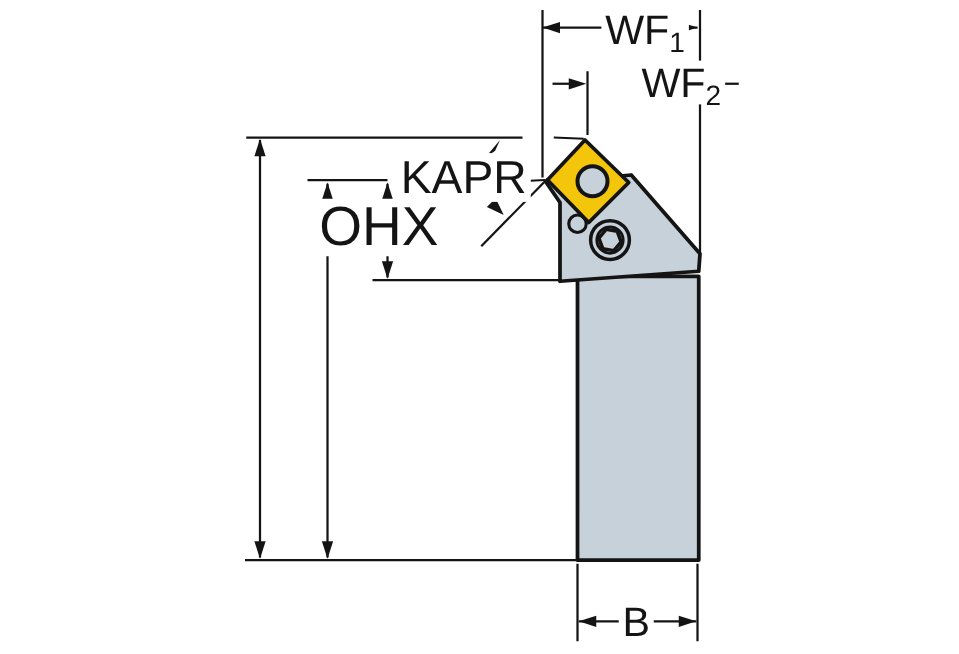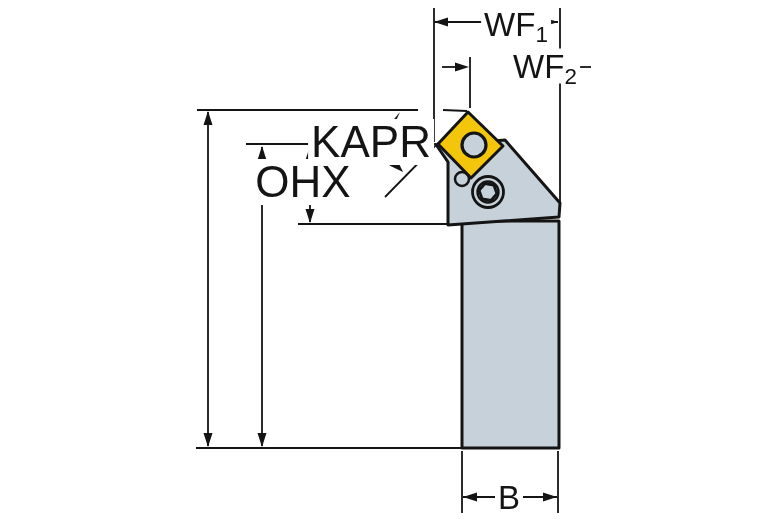--- a/index.html
+++ b/index.html
@@ -12,21 +12,21 @@
   .lbl{
     position:absolute;transform:translate(-50%,-50%);
     font-size:33px;line-height:1;letter-spacing:0;
     color:var(--c-line,#141414);
     background:var(--c-background,#fff);
     padding:1px 3px;white-space:nowrap;z-index:2;
   }
   .lbl sub{font-size:.68em;vertical-align:-0.28em;line-height:0;}
   #lbl-wf1{left:516px;top:24px;}
   #lbl-wf2{left:517px;top:66px;margin-left:28px;}
-  #lbl-kapr{left:371px;top:142px;font-size:44px;}
+  #lbl-kapr{left:371px;top:142px;font-size:37px;}
   #lbl-ohx{left:303px;top:182px;font-size:44px;}
   #lbl-lf2{left:207px;top:262px;}
   #lbl-lf1{left:271px;top:300px;}
   #lbl-b{left:509px;top:497px;}
   .dim{stroke:var(--c-line,#141414);stroke-width:1.8;fill:none;}
   .outline{stroke:var(--c-line,#141414);stroke-width:3;stroke-linejoin:round;}
   .fill-body{fill:var(--c-body,#c6d1d9);}
   .fill-insert{fill:var(--c-insert,#f3c60b);}
   .arrow{fill:var(--c-line,#141414);stroke:none;}
 </style>

